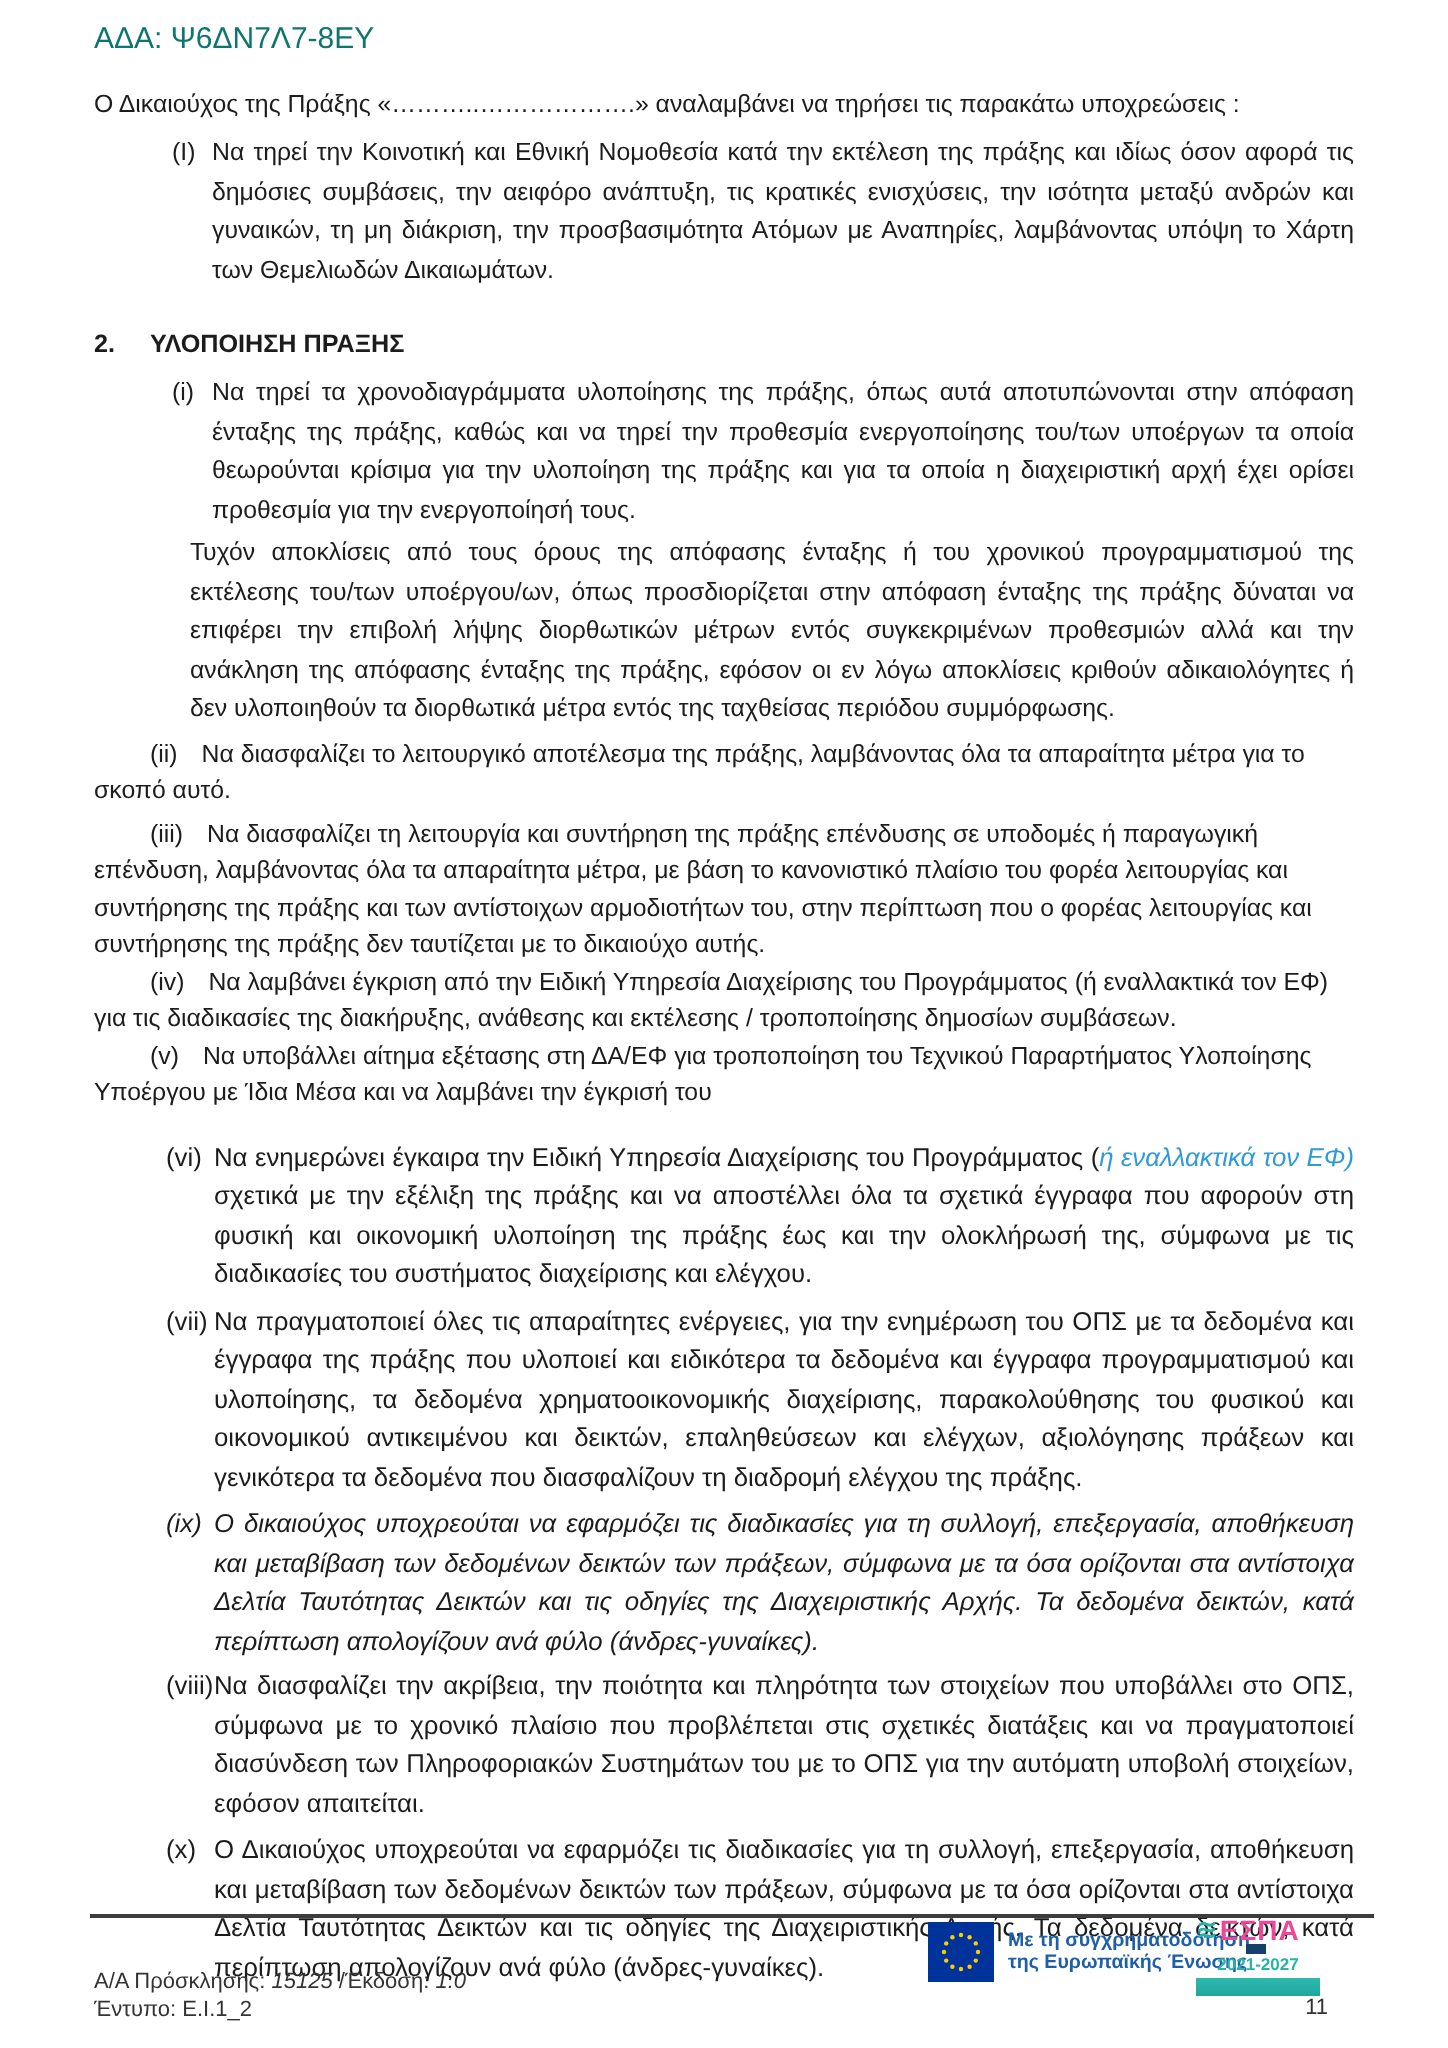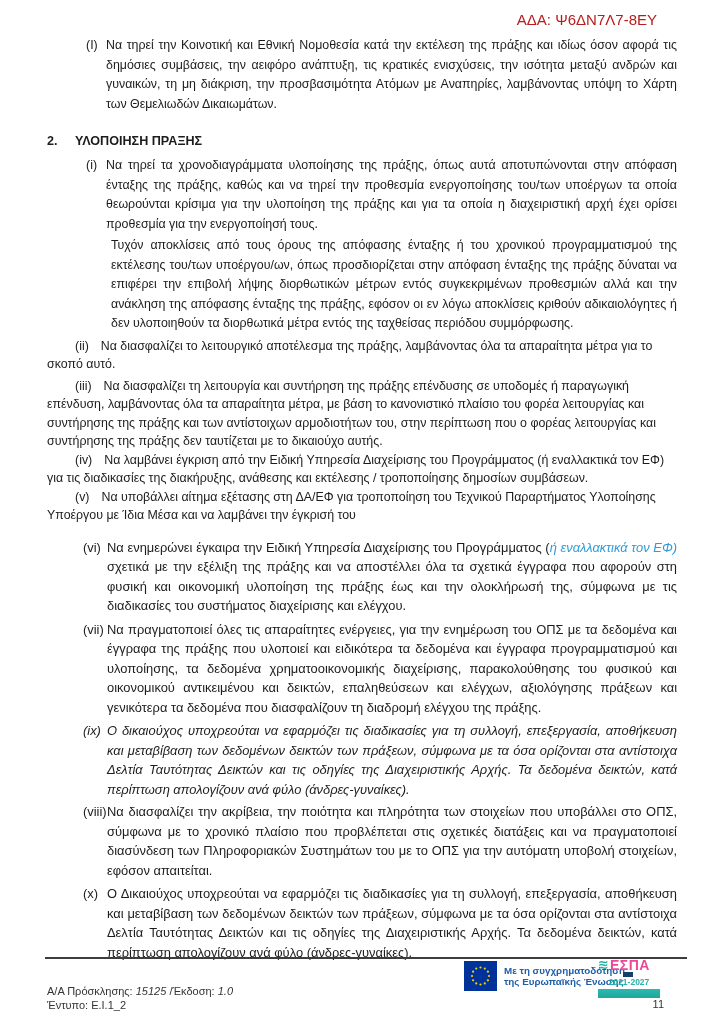--- a/index.html
+++ b/index.html
@@ -8,25 +8,25 @@
     width:724px;height:1024px;
     background:#ffffff;
     font-family:"Liberation Sans","DejaVu Sans",sans-serif;
     color:#1c1c1c;
     box-sizing:border-box;
     padding:10px 47px 0 47px;
     overflow:hidden;
     margin:0 auto;
   }
   .ada{
-    text-align:right;
+    text-align:left;
     padding-right:20px;
     font-size:15px;
     line-height:20px;
-    color:#b91c1c;
+    color:#0f766e;
   }
   .doc-title{
     margin-top:7px;
     font-size:12.6px;
     font-weight:bold;
     line-height:17px;
   }
   .intro{
     margin-top:14px;
     font-size:12.4px;
@@ -52,21 +52,21 @@
   }
   .hang-s .lbl{display:inline-block;width:20px;text-indent:0;}
   
   .flat{
     font-size:12.4px;
     line-height:18.5px;
     text-indent:28px;
   }
   .flat .lbl{margin-right:12px;}
   .para-indent{
-    margin-left:64px;
+    margin-left:48px;
     font-size:12.4px;
     line-height:19.5px;
   }
   
   .hang-b{
     margin-left:36px;
     padding-left:24px;
     text-indent:-24px;
     font-size:12.9px;
     line-height:19.5px;
@@ -117,20 +117,21 @@
   }
 </style>
 </head>
 <body>
 
 <div class="page">
 
   <div class="ada">ΑΔΑ: Ψ6ΔΝ7Λ7-8ΕΥ</div>
 
 
+  <div class="intro">Ο Δικαιούχος της Πράξης «………..……………….» αναλαμβάνει να τηρήσει τις παρακάτω υποχρεώσεις :</div>
 
   <div class="hang-s j mt6">
     <span class="lbl">(Ι)</span><span>Να τηρεί την Κοινοτική και Εθνική Νομοθεσία κατά την εκτέλεση της πράξης και ιδίως όσον αφορά τις δημόσιες συμβάσεις, την αειφόρο ανάπτυξη, τις κρατικές ενισχύσεις, την ισότητα μεταξύ ανδρών και γυναικών, τη μη διάκριση, την προσβασιμότητα Ατόμων με Αναπηρίες, λαμβάνοντας υπόψη το Χάρτη των Θεμελιωδών Δικαιωμάτων.</span>
   </div>
 
   <div class="sec-head sec2">
     <span class="num">2.</span><span>ΥΛΟΠΟΙΗΣΗ ΠΡΑΞΗΣ</span>
   </div>
 
   <div class="hang-s j mt6">

